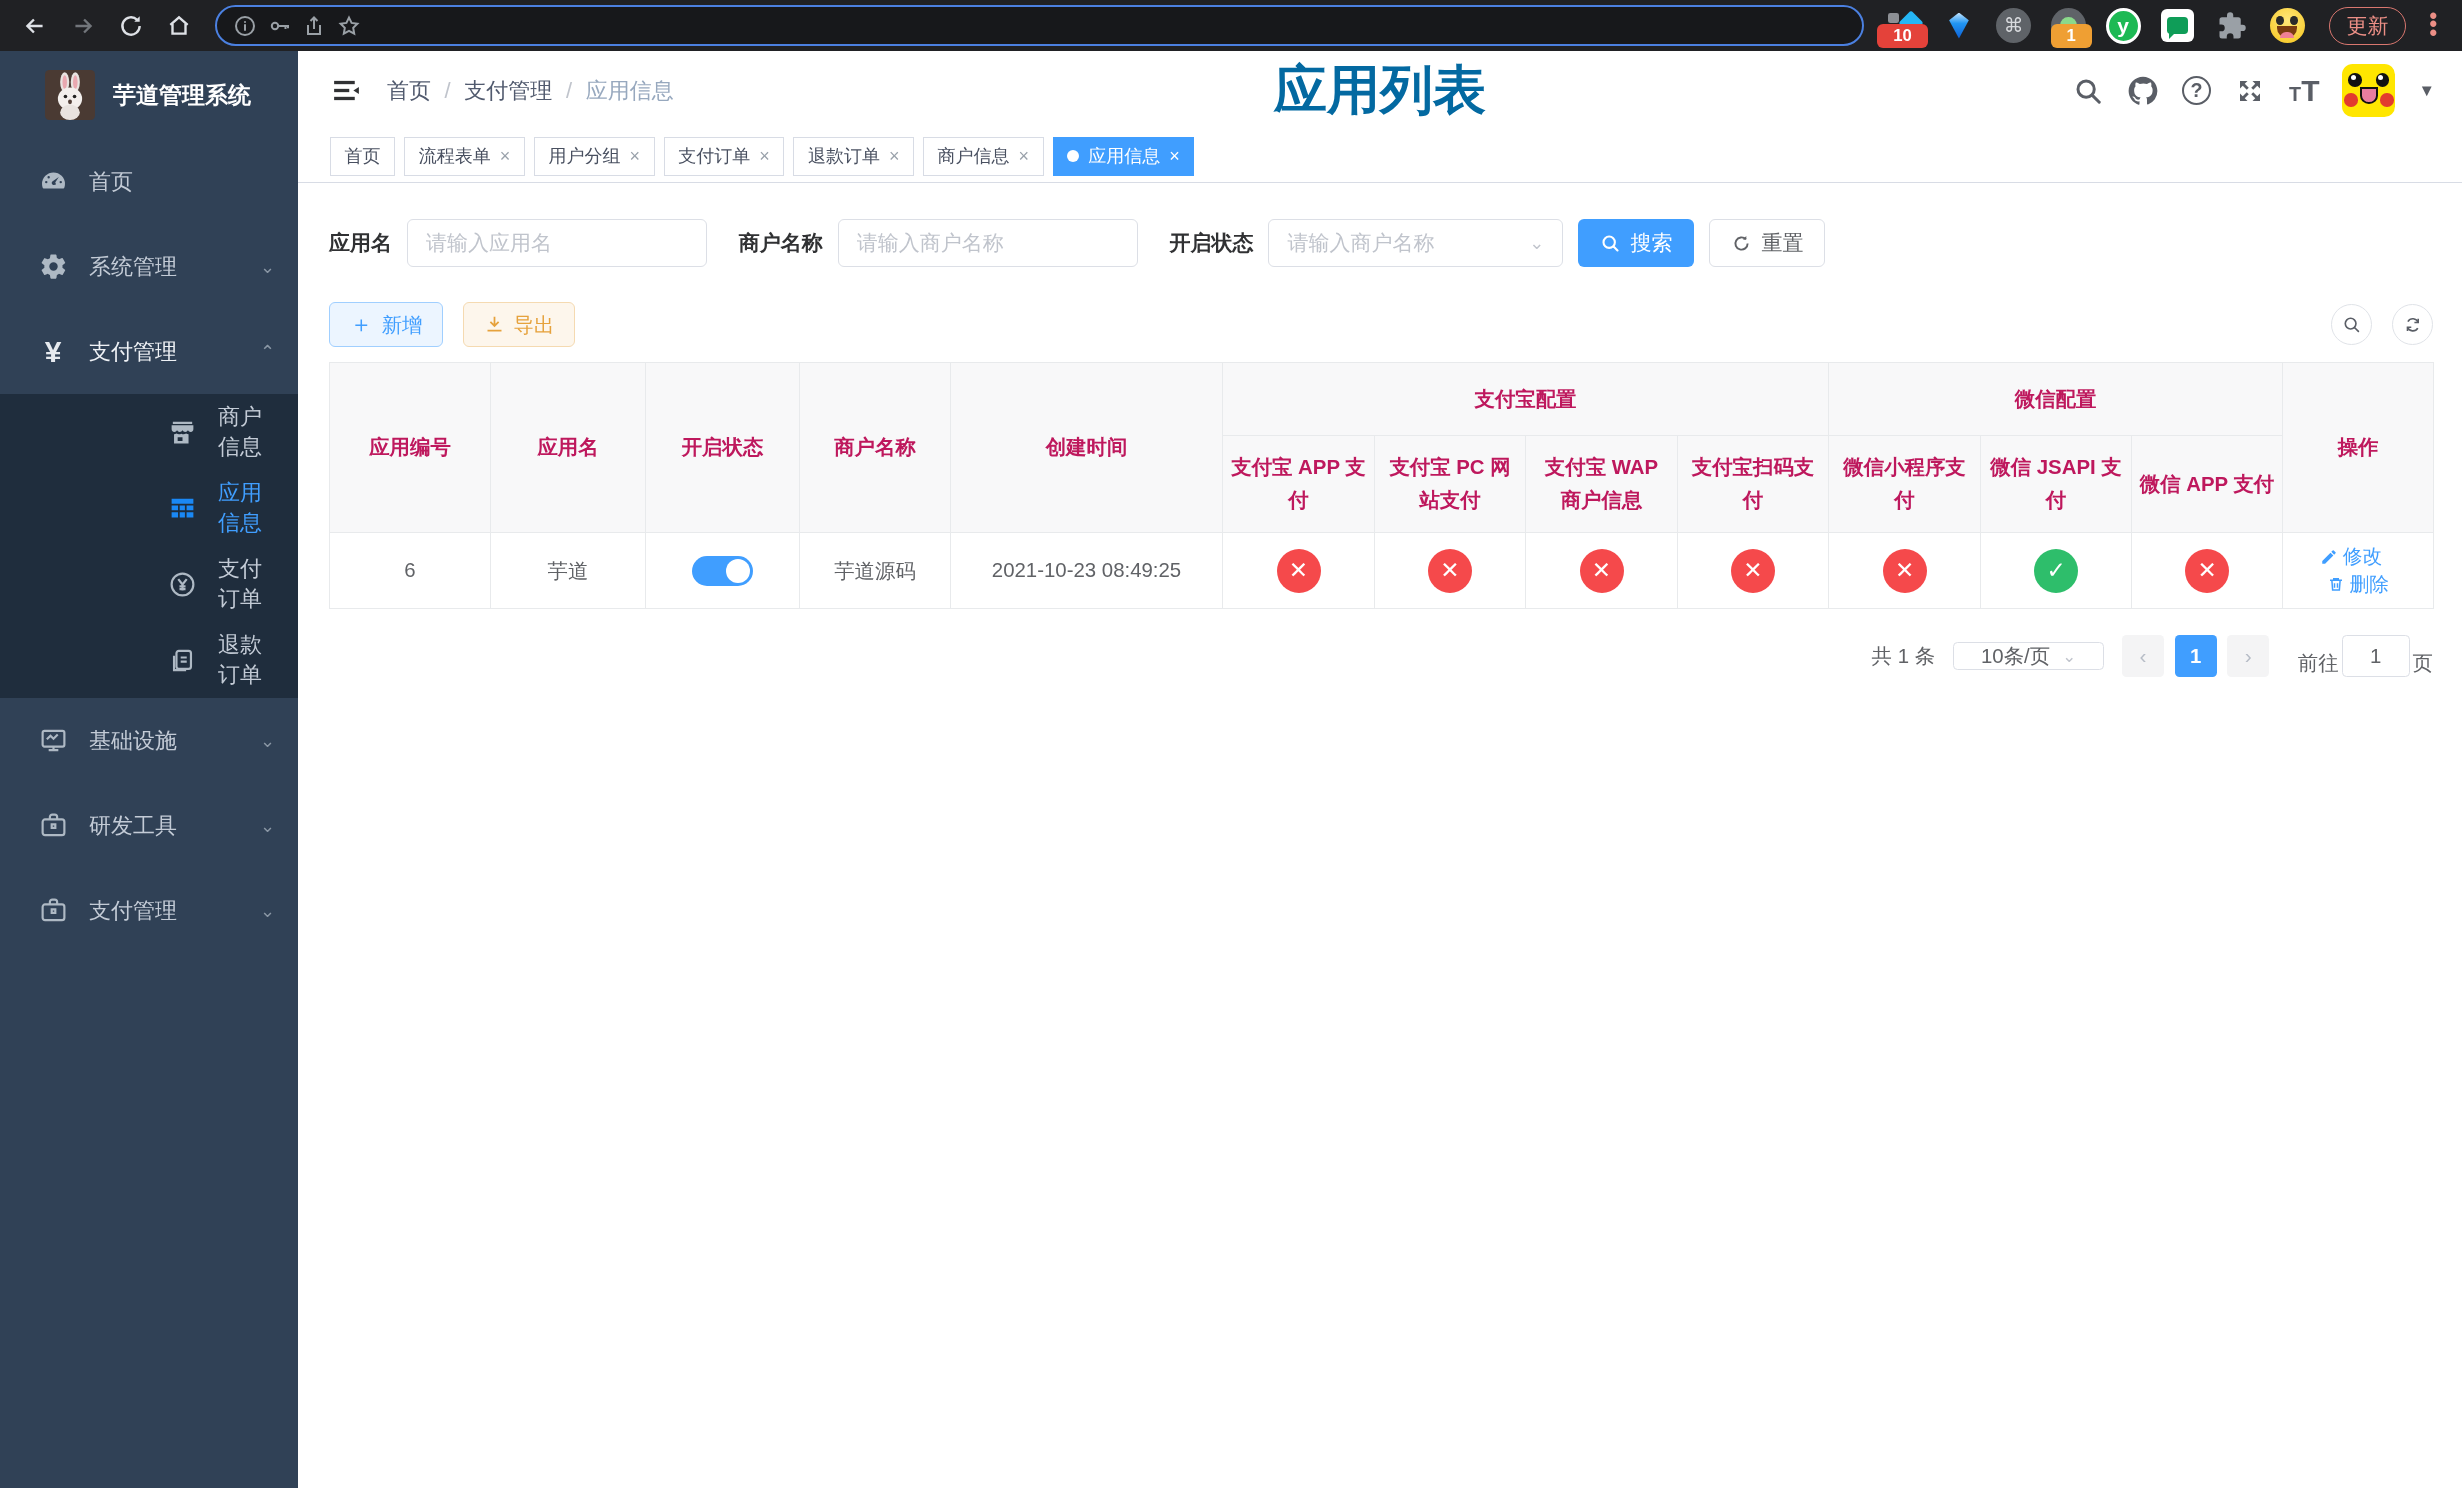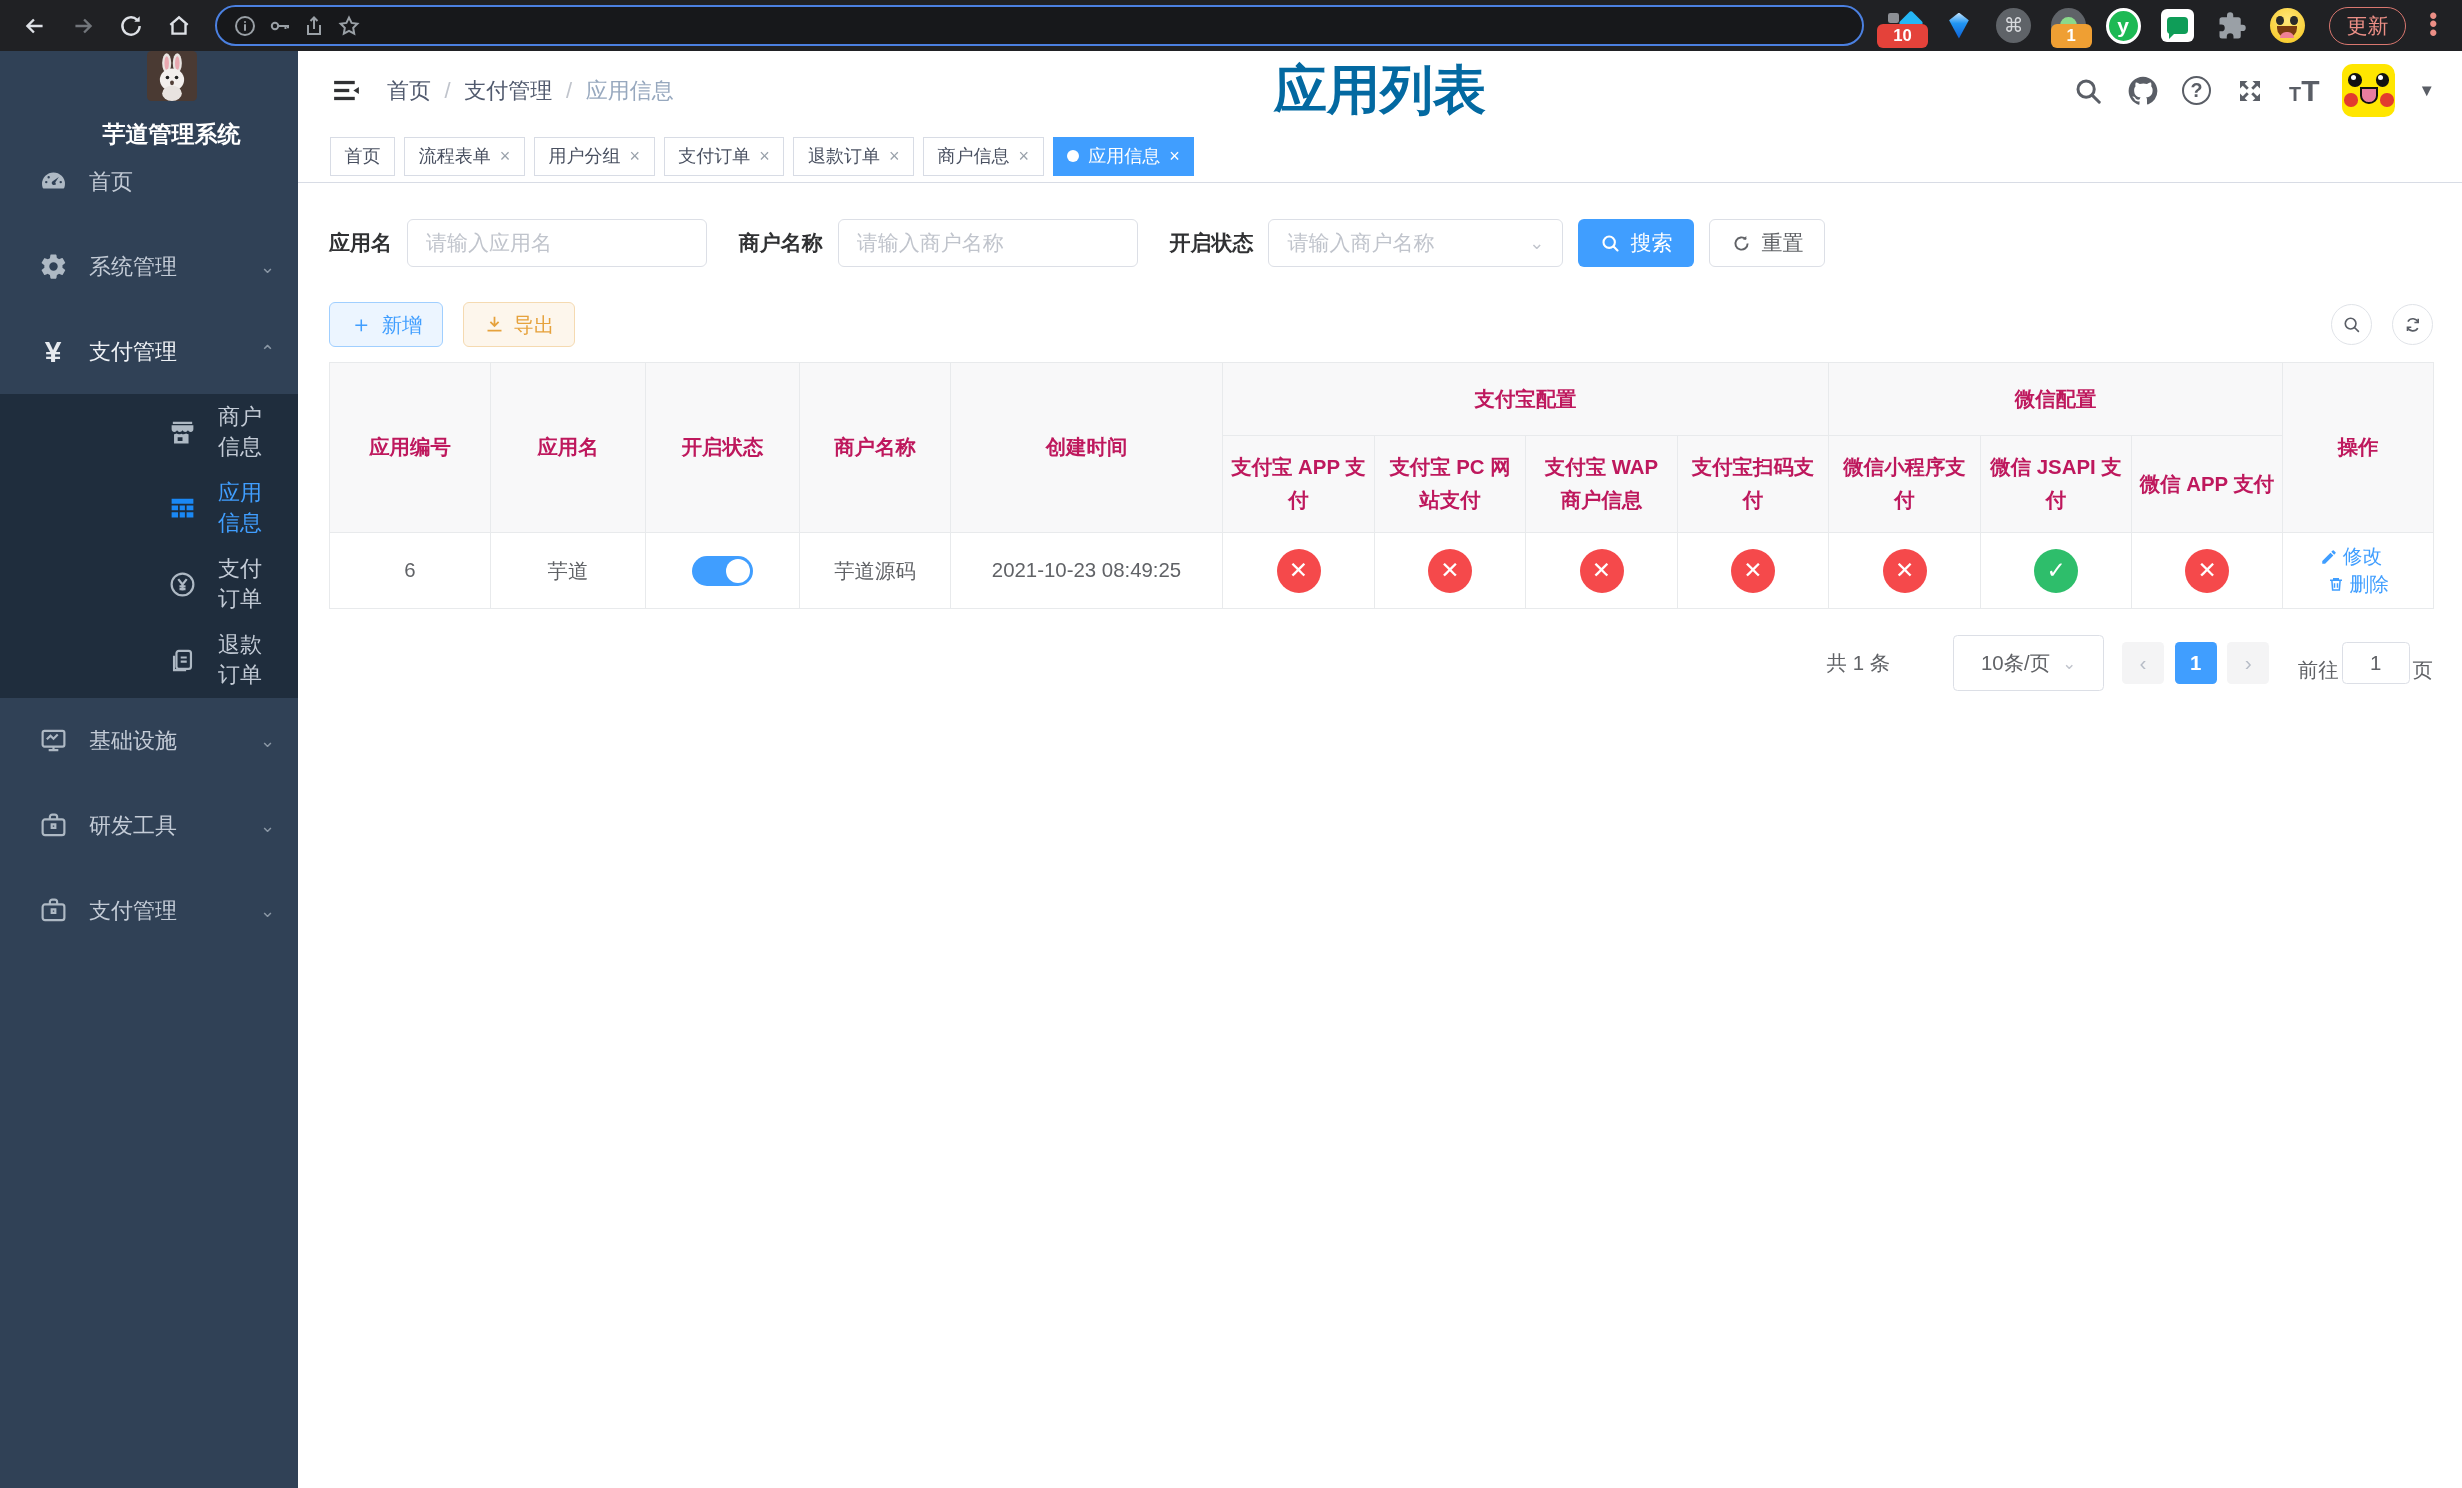--- a/index.html
+++ b/index.html
@@ -36,21 +36,21 @@
   .emoji-face .eye { position:absolute; top:7.6px; width:7.6px; height:9px; background:#2a2a2a; border-radius:50%; }
   .emoji-face .mouth { position:absolute; left:7.6px; top:18px; width:19.7px; height:12px; background:#7a3b10; border-radius:0 0 10.6px 10.6px; }
   .emoji-face .tongue { position:absolute; left:10.6px; top:24px; width:13.6px; height:6px; background:#ef7f95; border-radius:6px 6px 0 0; }
   .update-btn { height:38px; border:1.5px solid #d9776f; border-radius:19.7px; color:#ec8f86; background:transparent; font-size:21px; padding:0 16.7px; display:flex; align-items:center; margin-left:4.5px; }
   .kebab { color:#ec8f86; font-size:23px; letter-spacing:0; width:15px; text-align:center; line-height:7.6px; }
   .kebab span { display:block; height:8.3px; }
 
   
   .app { display:flex; height:1437px; }
   .sidebar { width:298px; background:#304156; color:#c3cbd6; flex:0 0 auto; display:flex; flex-direction:column; }
-  .logo-row { height:88px; display:flex; align-items:center; padding-left:45px; gap:18px;flex-direction:column; }
+  .logo-row { height:88px; display:flex; align-items:center; padding-left:45px; gap:18px; }
   .logo-img { width:50px; height:50px; border-radius:4.5px; overflow:hidden; flex:0 0 auto; }
   .logo-title { color:#fff; font-size:23px; font-weight:700; }
   .menu-item { height:85px; display:flex; align-items:center; padding:0 23px 0 38px; font-size:22px; color:#c3cbd6; cursor:pointer; }
   .menu-item .mi { width:30px; height:30px; margin-right:21px; color:#aeb9c4; flex:0 0 auto; display:flex; align-items:center; justify-content:center; }
   .menu-item .mi svg { width:29px; height:29px; }
   .menu-item .lbl { flex:1; }
   .menu-item .chev { color:#8a97a5; font-size:18px; }
   .menu-item.bright { color:#eef1f5; }
   .menu-item.bright .mi { color:#e6eaef; }
   .submenu { background:#1f2d3d; }
@@ -122,21 +122,21 @@
   .toggle .knob { position:absolute; right:3px; top:3px; width:24px; height:24px; border-radius:50%; background:#fff; }
   .cfg { width:44px; height:44px; border-radius:50%; display:inline-flex; align-items:center; justify-content:center; color:#fff; font-size:23px; }
   .cfg.no { background:#f5494b; }
   .cfg.ok { background:#2ebe6b; }
   .op-link { color:#409eff; font-size:19.7px; display:inline-flex; align-items:center; gap:4.5px; cursor:pointer; white-space:nowrap; }
   .op-link svg { width:18px; height:18px; }
   .op-gap { display:inline-block; width:13.6px; }
 
   
   .pagination { margin-top:26px; display:flex; align-items:center; justify-content:flex-end; gap:18px; color:#606266; font-size:20.4px; }
-  .psize { width:151px; height:56px; border:1.5px solid #dcdfe6; border-radius:4.5px; display:flex; align-items:center; justify-content:center; gap:12px; color:#606266; cursor:pointer;margin-left:45px; }
+  .psize { width:151px; height:28px; border:1.5px solid #dcdfe6; border-radius:4.5px; display:flex; align-items:center; justify-content:center; gap:12px; color:#606266; cursor:pointer; }
   .psize .chev { color:#c0c4cc; font-size:16.7px; }
   .pg-btn { width:42px; height:42px; border-radius:4.5px; background:#f4f4f5; color:#b6bcc6; display:flex; align-items:center; justify-content:center; font-size:21px; cursor:pointer; }
   .pg-num { width:42px; height:42px; border-radius:4.5px; background:#409eff; color:#fff; font-weight:700; display:flex; align-items:center; justify-content:center; font-size:20.4px; cursor:pointer; }
   .goto-input { width:68px; height:42px; border:1.5px solid #dcdfe6; border-radius:4.5px; text-align:center; font-size:20.4px; color:#606266; font-family:inherit; }
   .pager-group { display:flex; align-items:center; gap:10.6px; }
 </style>
 </head>
 <body>
 
 <div class="browser-bar">

